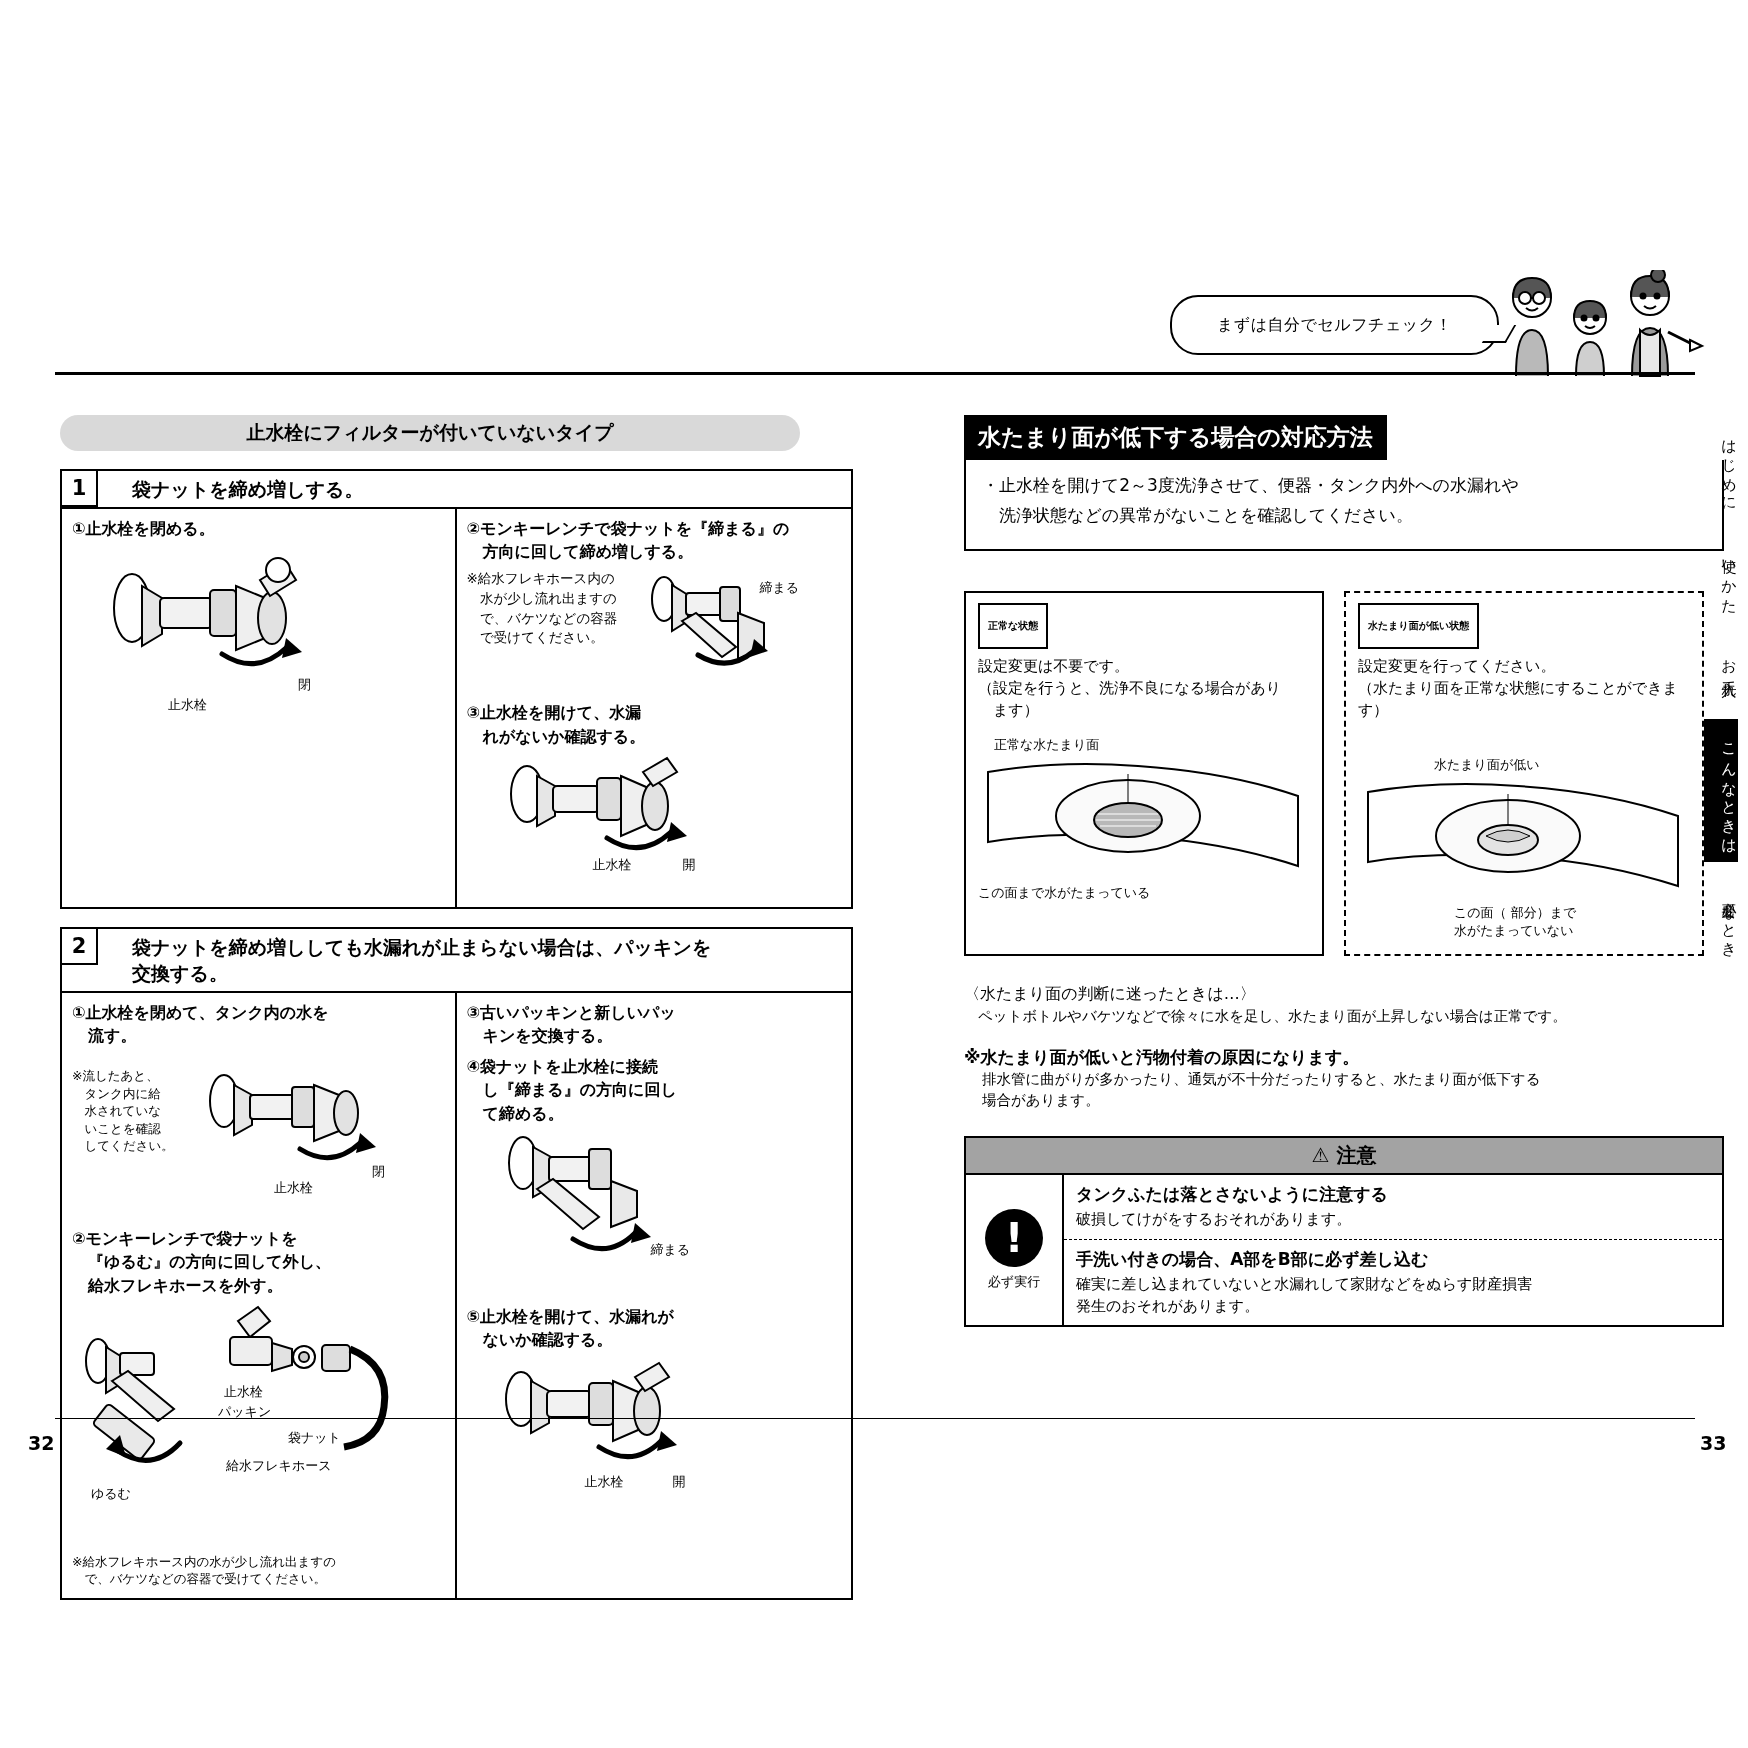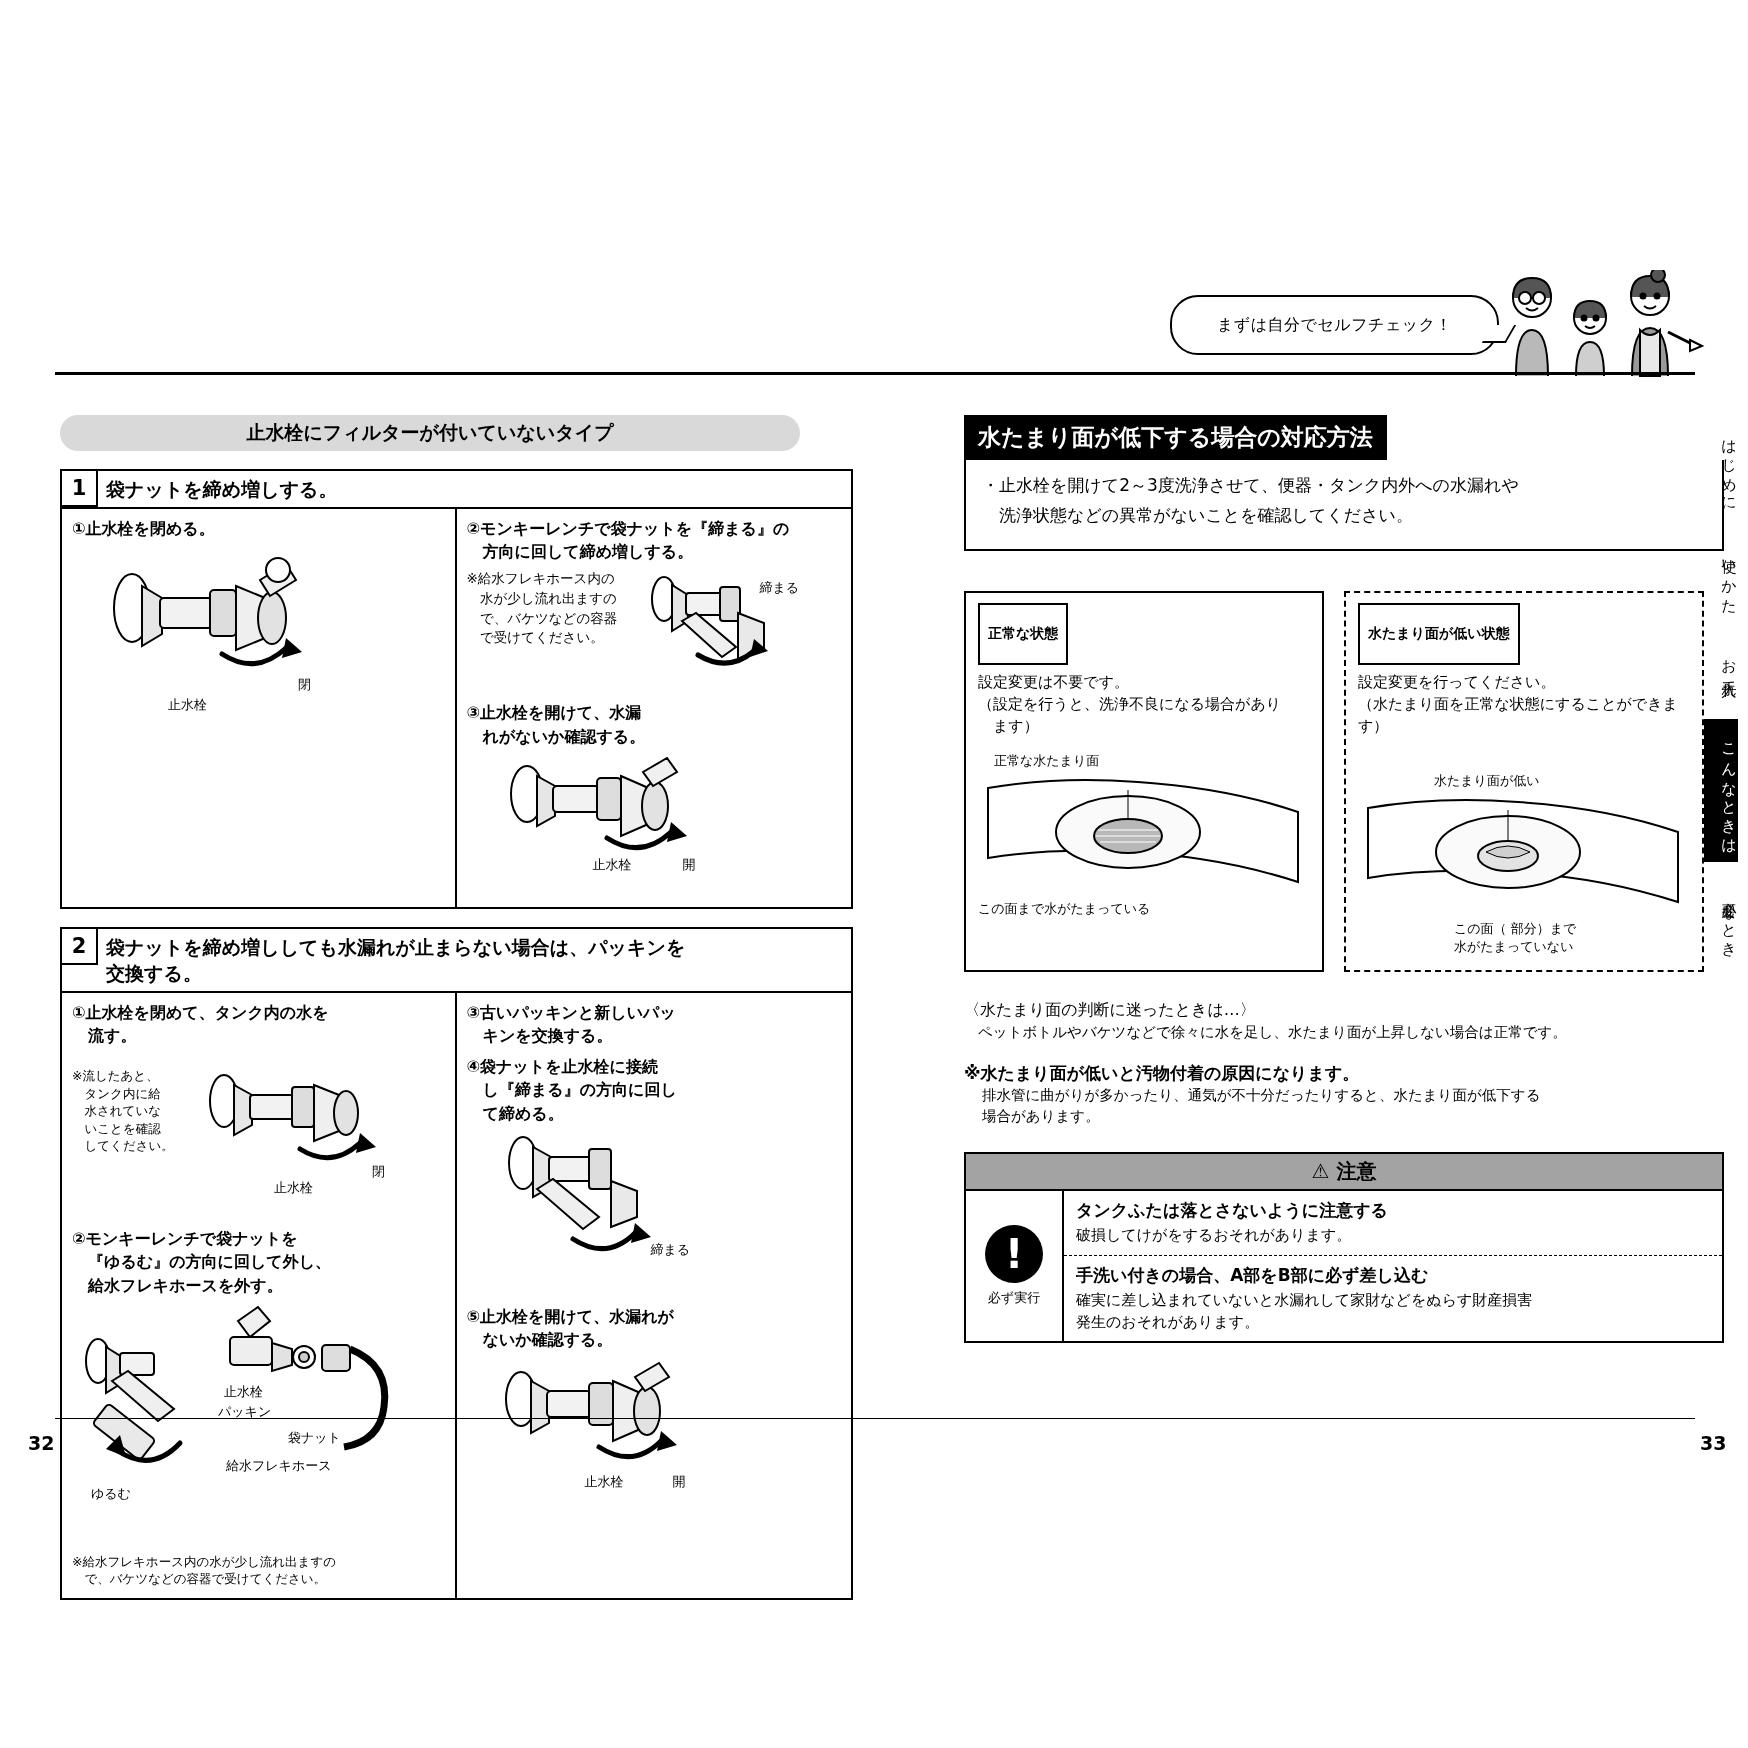--- a/index.html
+++ b/index.html
@@ -14,42 +14,42 @@
 
   
   .toprule{position:absolute;left:55px;top:372px;width:1640px;height:3px;background:#000;}
 
   
   .leftcol{position:absolute;left:60px;top:415px;width:793px;}
   .ltitle{width:740px;height:36px;background:#d9d9d9;border-radius:18px;display:flex;align-items:center;justify-content:center;font-size:19px;font-weight:bold;}
 
   .stepbox{position:relative;margin-top:18px;border:2px solid #000;}
   .stepnum{position:absolute;left:-2px;top:-2px;width:34px;height:34px;border:2px solid #000;display:flex;align-items:center;justify-content:center;font-size:21px;font-weight:bold;background:#fff;}
-  .stephead{padding:6px 0 4px 44px;font-size:19px;font-weight:bold;}
+  .stephead{padding:6px 0 4px 44px;font-size:19px;font-weight:bold;margin-left:26px;}
   .stepsplit{display:flex;border-top:2px solid #000;}
   .cellL{width:50%;border-right:2px solid #000;padding:8px 10px 10px 10px;box-sizing:border-box;}
   .cellR{width:50%;padding:8px 10px 10px 10px;box-sizing:border-box;}
   .sub{font-size:16px;line-height:1.45;font-weight:bold;}
   .note{font-size:13.5px;line-height:1.45;}
   .small{font-size:12.5px;line-height:1.4;}
   .cap{font-size:13px;}
 
   .fig{position:relative;}
   .figlabel{position:absolute;font-size:13px;white-space:nowrap;}
 
   
   .rightcol{position:absolute;left:935px;top:415px;width:760px;margin-left:29px;}
   .rtitlebar{background:#000;color:#fff;font-size:23px;font-weight:bold;padding:7px 14px;display:inline-block;}
   .rbox{border:2px solid #000;border-top:none;padding:12px 16px 16px 16px;font-size:17px;line-height:1.55;}
   .rbox p{margin:0 0 4px 0;}
 
   .statewrap{display:flex;gap:20px;margin-top:40px;}
   .statebox{width:360px;border:2px solid #000;padding:10px 12px 14px 12px;box-sizing:border-box;position:relative;}
   .statebox.dashed{border:2px dashed #000;}
-  .statetag{display:inline-block;border:2px solid #000;font-size:14px;font-weight:bold;padding:20px 8px;background:#fff;}
+  .statetag{display:inline-block;border:2px solid #000;font-size:10px;font-weight:bold;padding:14px 8px;background:#fff;}
   .statetxt{font-size:15px;line-height:1.45;margin-top:7px;}
 
   .qa{margin-top:26px;font-size:15.5px;line-height:1.5;}
   .qa .q{font-size:16px;}
   .qa .ans{font-size:14.5px;}
   .warnhead{margin-top:18px;font-size:17px;font-weight:bold;}
   .warnbody{font-size:14.5px;line-height:1.5;padding-left:18px;}
 
   .cautionbox{margin-top:24px;border:2px solid #000;}
   .cautionhead{background:#a3a3a3;text-align:center;font-size:20px;font-weight:bold;padding:4px 0;border-bottom:2px solid #000;}

